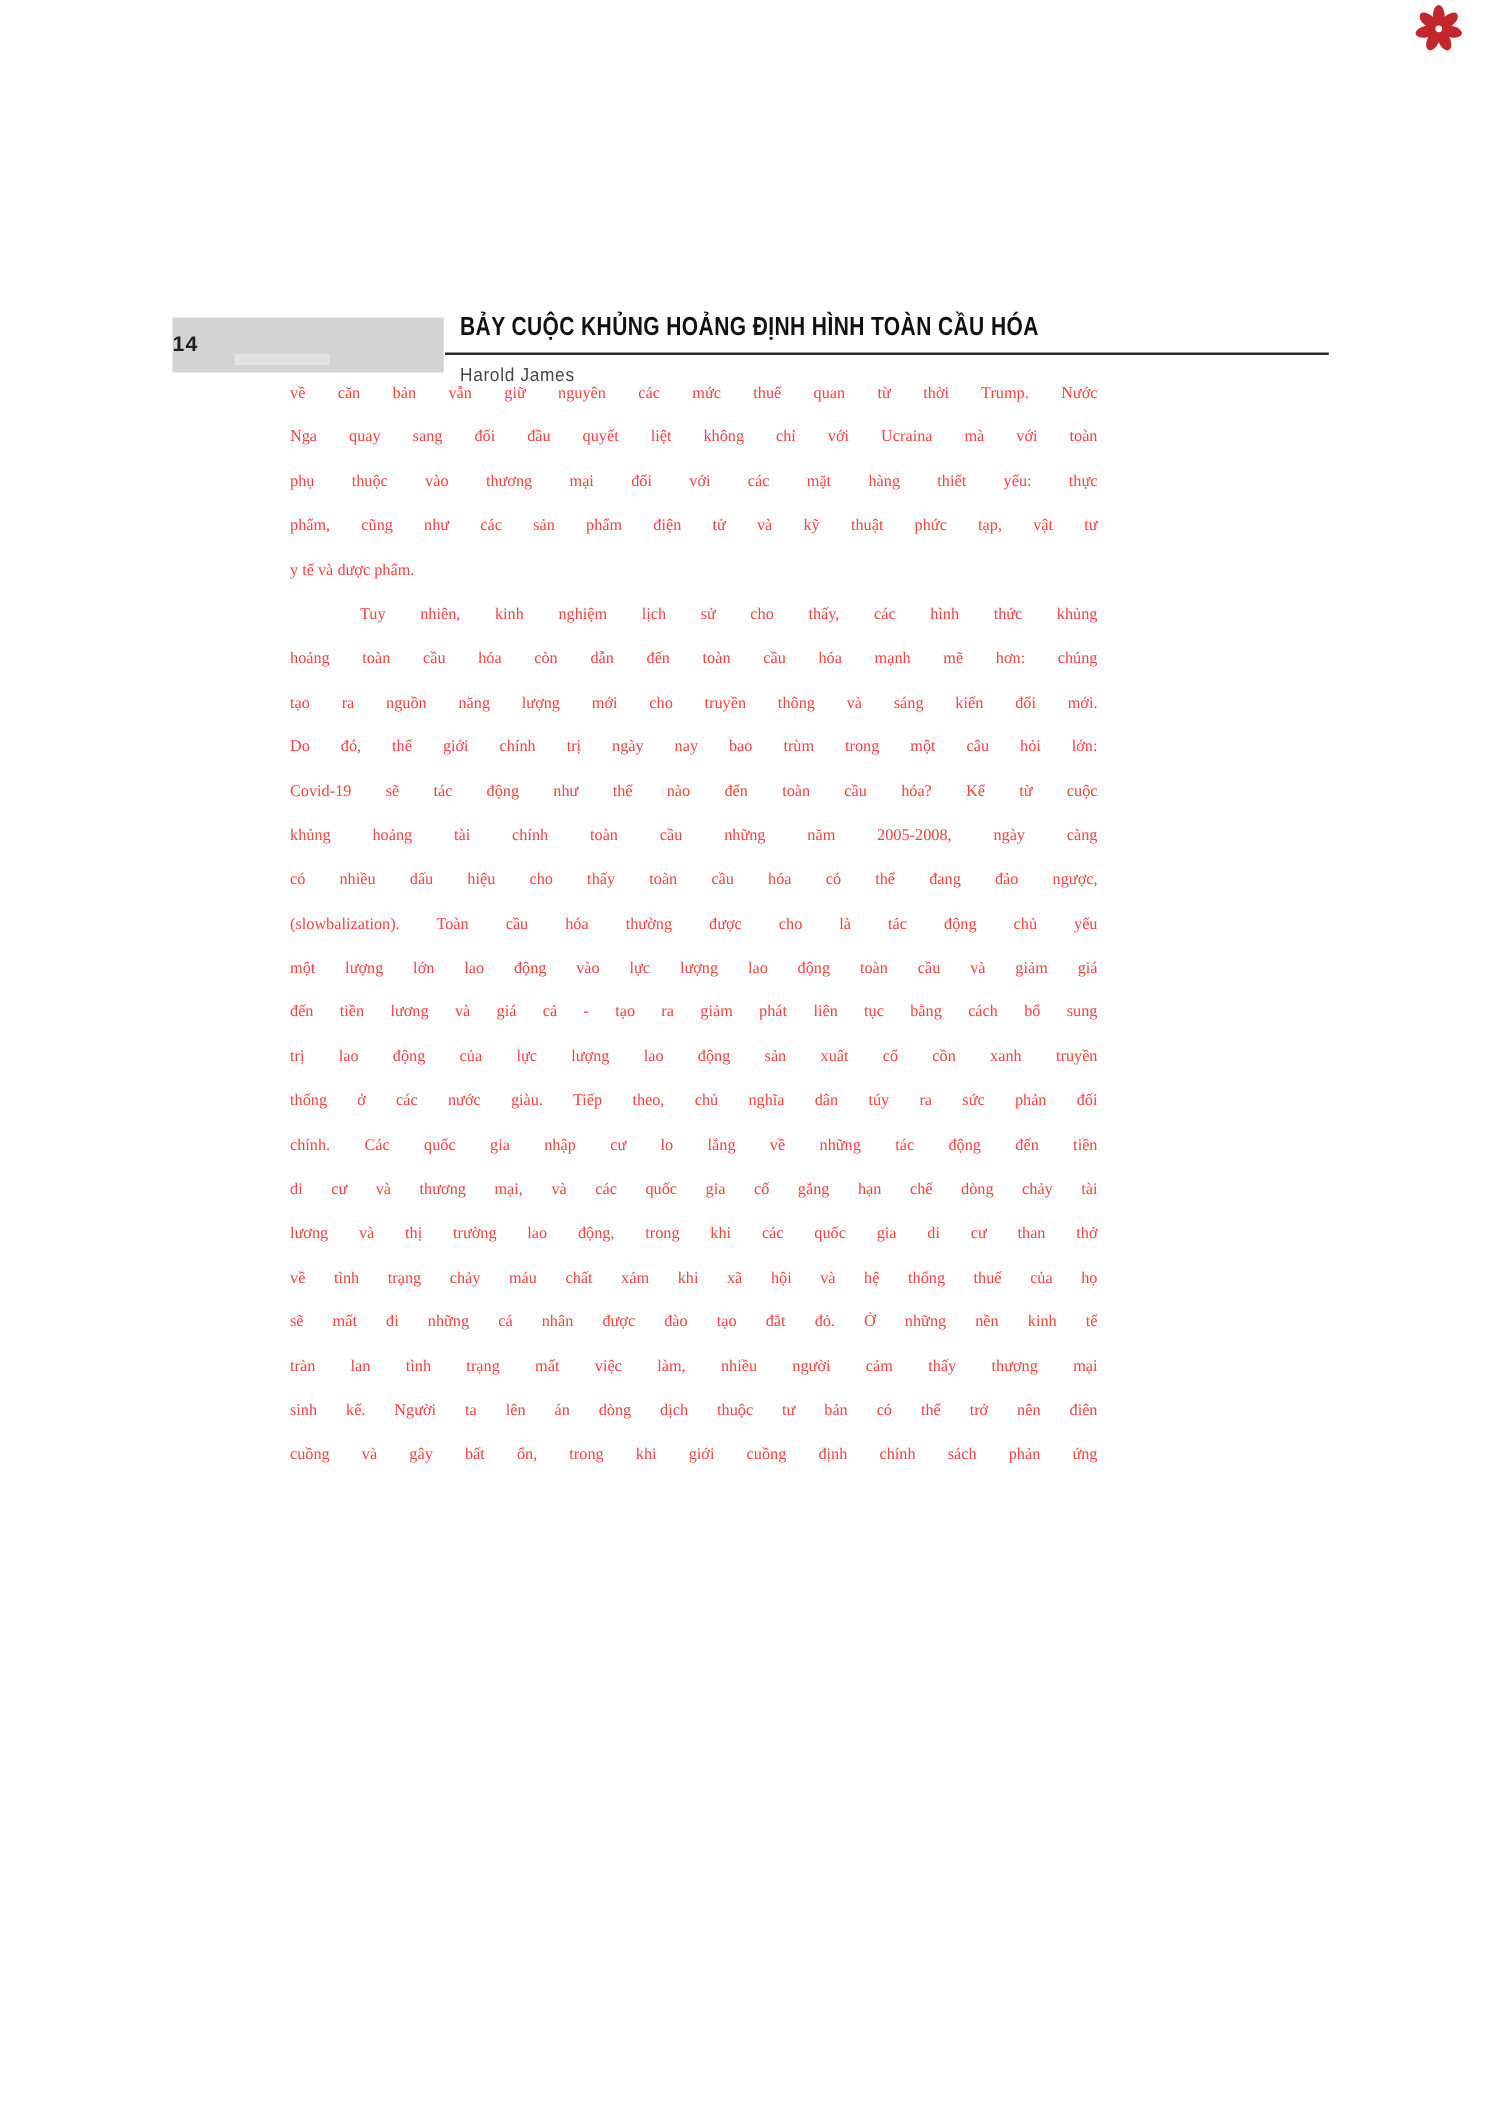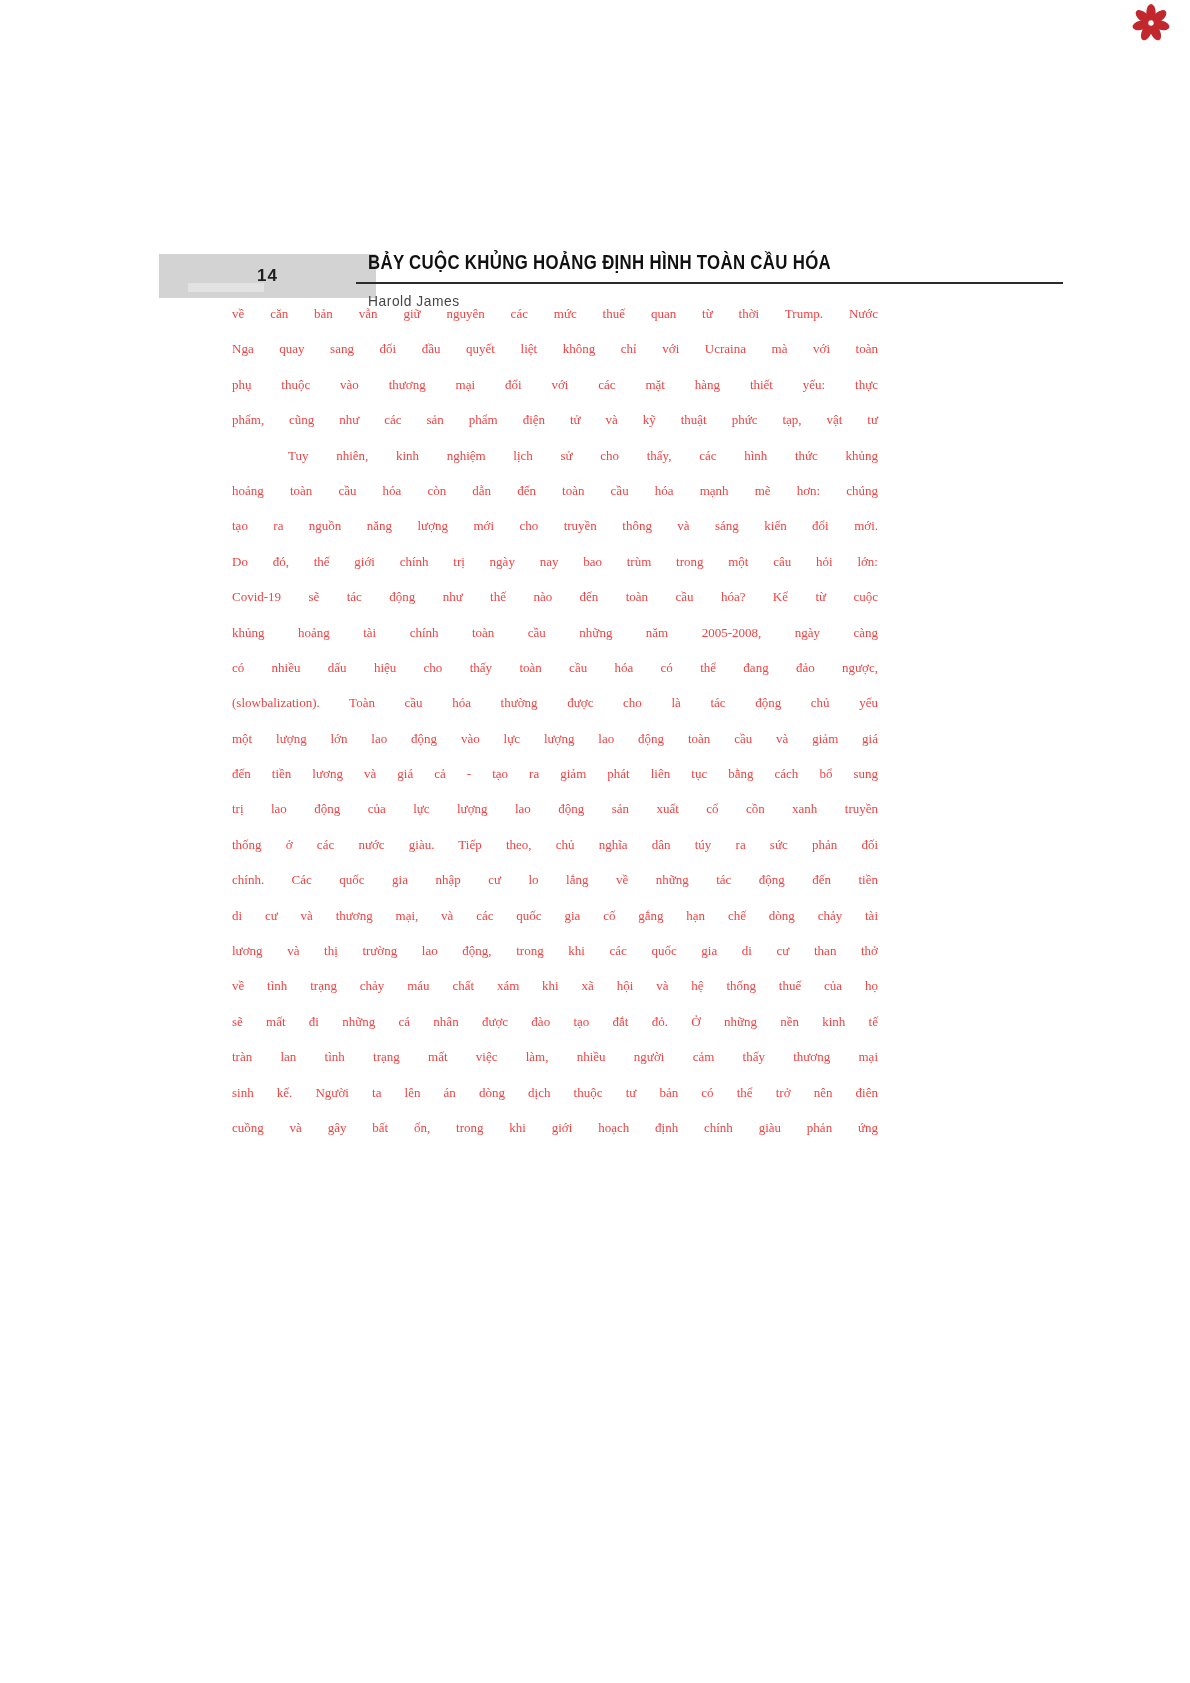--- a/index.html
+++ b/index.html
@@ -5,21 +5,21 @@
   html,body{margin:0;padding:0;}
   #page{
     position:relative;width:1190px;height:1683px;background:#ffffff;
     font-family:"Liberation Serif","DejaVu Serif",serif;overflow:hidden;
   }
   
   #flower{position:absolute;left:1131px;top:3px;width:40px;height:40px;}
   
   #pagenum-box{
     position:absolute;left:138px;top:254px;width:217px;height:44px;
-    background:#d3d3d3;display:flex;align-items:center;justify-content:center;margin-left:21px;
+    background:#d3d3d3;display:flex;align-items:center;justify-content:flex-start;
   }
   #pagenum{
     font-family:"Liberation Sans",sans-serif;font-weight:700;font-size:17px;
     color:#1f1f1f;letter-spacing:1px;
   }
   #pagenum-shadow{
     position:absolute;left:188px;top:283px;width:76px;height:9px;background:#e2e2e2;
   }
   #book-title{
     position:absolute;left:368px;top:250px;
@@ -73,35 +73,36 @@
 
   <div id="book-title">BẢY CUỘC KHỦNG HOẢNG ĐỊNH HÌNH TOÀN CẦU HÓA</div>
   <div id="header-rule"></div>
   <div id="author">Harold James</div>
 
   <div id="body-text">
       <div class="line just">về căn bản vẫn giữ nguyên các mức thuế quan từ thời Trump. Nước</div>
       <div class="line just">Nga quay sang đối đầu quyết liệt không chỉ với Ucraina mà với toàn</div>
       <div class="line just">phụ thuộc vào thương mại đối với các mặt hàng thiết yếu: thực</div>
       <div class="line just">phẩm, cũng như các sản phẩm điện tử và kỹ thuật phức tạp, vật tư</div>
+      <div class="line">y tế và dược phẩm.</div>
       <div class="line just indent">Tuy nhiên, kinh nghiệm lịch sử cho thấy, các hình thức khủng</div>
       <div class="line just">hoảng toàn cầu hóa còn dẫn đến toàn cầu hóa mạnh mẽ hơn: chúng</div>
       <div class="line just">tạo ra nguồn năng lượng mới cho truyền thông và sáng kiến đổi mới.</div>
       <div class="line just">Do đó, thế giới chính trị ngày nay bao trùm trong một câu hỏi lớn:</div>
       <div class="line just">Covid-19 sẽ tác động như thế nào đến toàn cầu hóa? Kể từ cuộc</div>
       <div class="line just">khủng hoảng tài chính toàn cầu những năm 2005-2008, ngày càng</div>
       <div class="line just">có nhiều dấu hiệu cho thấy toàn cầu hóa có thể đang đảo ngược,</div>
       <div class="line just">(slowbalization). Toàn cầu hóa thường được cho là tác động chủ yếu</div>
       <div class="line just">một lượng lớn lao động vào lực lượng lao động toàn cầu và giảm giá</div>
       <div class="line just">đến tiền lương và giá cả - tạo ra giảm phát liên tục bằng cách bổ sung</div>
       <div class="line just">trị lao động của lực lượng lao động sản xuất cổ cồn xanh truyền</div>
       <div class="line just">thống ở các nước giàu. Tiếp theo, chủ nghĩa dân túy ra sức phản đối</div>
       <div class="line just">chính. Các quốc gia nhập cư lo lắng về những tác động đến tiền</div>
       <div class="line just">di cư và thương mại, và các quốc gia cố gắng hạn chế dòng chảy tài</div>
       <div class="line just">lương và thị trường lao động, trong khi các quốc gia di cư than thở</div>
       <div class="line just">về tình trạng chảy máu chất xám khi xã hội và hệ thống thuế của họ</div>
       <div class="line just">sẽ mất đi những cá nhân được đào tạo đắt đỏ. Ở những nền kinh tế</div>
       <div class="line just">tràn lan tình trạng mất việc làm, nhiều người cảm thấy thương mại</div>
       <div class="line just">sinh kế. Người ta lên án dòng dịch thuộc tư bản có thể trở nên điên</div>
-      <div class="line just">cuồng và gây bất ổn, trong khi giới hoạch định chính giàu phản ứng</div>
+      <div class="line just">cuồng và gây bất ổn, trong khi giới cuồng định chính sách phản ứng</div>
     </div>
 
 </div>
 
 </body></html>

